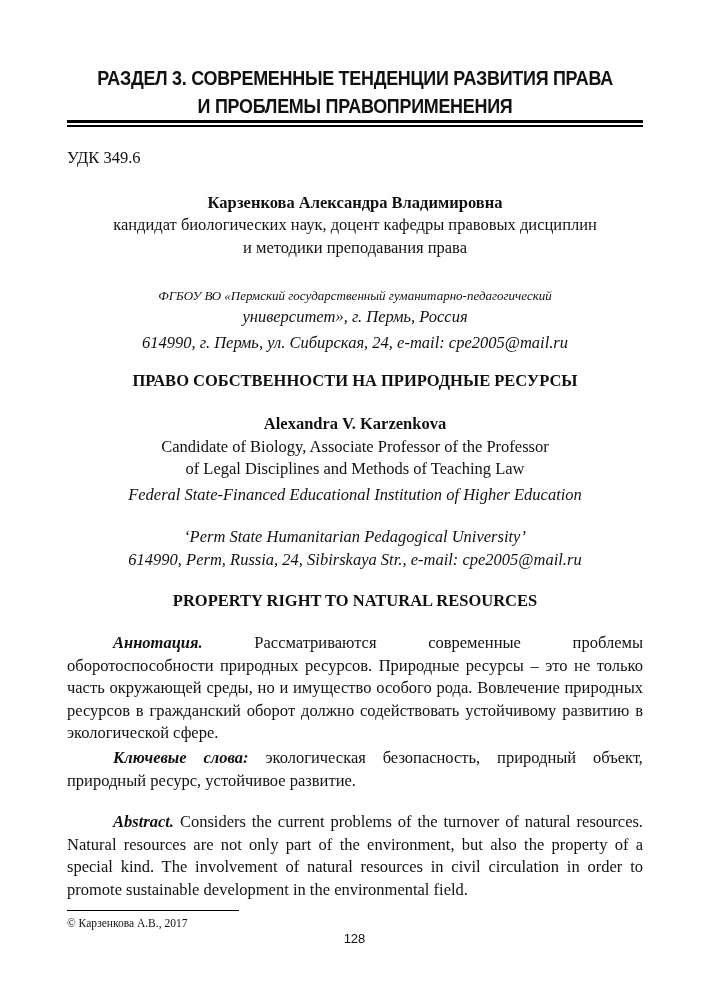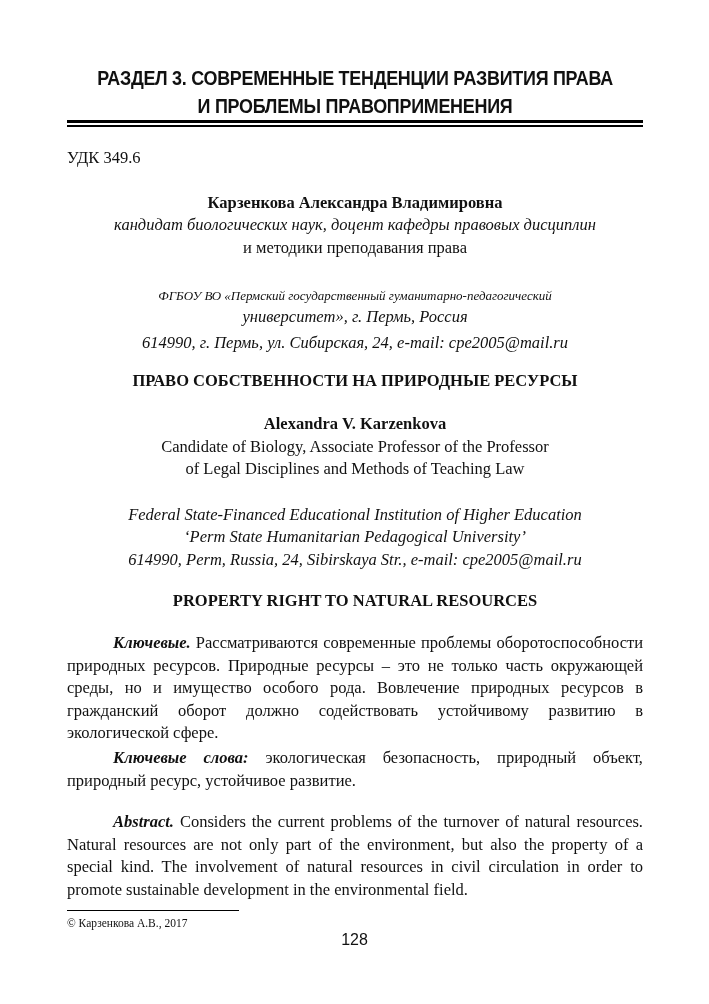--- a/index.html
+++ b/index.html
@@ -11,52 +11,52 @@
     .section-title {
       top: 64px; font-family: "Liberation Sans", "DejaVu Sans", sans-serif;
       font-weight: bold; font-size: 19.5px; line-height: 28px; letter-spacing: -0.3px;
       transform: scaleX(0.92); transform-origin: center;
     }
     .rule-top { top: 120px; left: 67px; width: 576px; height: 3px; background: #000; }
     .rule-bottom { top: 125px; left: 67px; width: 576px; height: 1.5px; background: #000; }
 
     .udk { top: 148px; left: 67px; font-size: 16.5px; }
     .author-ru { top: 193px; font-size: 16.5px; font-weight: bold; }
-    .pos-ru-1 { top: 215px; font-size: 16.5px; font-style: italic; }
+    .pos-ru-1 { top: 215px; font-size: 16.5px; }
     .pos-ru-2 { top: 238px; font-size: 16.5px; }
 
     .aff-ru-1 { top: 288px; font-size: 13px; font-style: italic; }
     .aff-ru-2 { top: 307px; font-size: 16.5px; font-style: italic; }
     .aff-ru-3 { top: 333px; font-size: 16.5px; font-style: italic; }
 
     .title-ru { top: 371px; font-size: 16.5px; font-weight: bold; }
 
     .author-en { top: 414px; font-size: 16.5px; font-weight: bold; }
     .pos-en-1 { top: 437px; font-size: 16.5px; }
     .pos-en-2 { top: 459px; font-size: 16.5px; }
 
-    .aff-en-1 { top: 505px; font-size: 16.5px; font-style: italic; }
+    .aff-en-1 { top: 485px; font-size: 16.5px; font-style: italic; }
     .aff-en-2 { top: 527px; font-size: 16.5px; font-style: italic; }
     .aff-en-3 { top: 550px; font-size: 16.5px; font-style: italic; }
 
     .title-en { top: 591px; font-size: 16.5px; font-weight: bold; }
 
     .para {
       left: 67px; width: 576px; font-size: 16.5px; line-height: 22.6px;
       text-align: justify; text-align-last: left;
     }
     .para .indent { display: inline-block; width: 46px; }
     .para .lead { font-weight: bold; font-style: italic; }
     .annot { top: 632px; }
     .keywords { top: 747px; }
     .abstract { top: 811px; }
 
     .footnote-rule { top: 910px; left: 67px; width: 172px; height: 1px; background: #000; }
     .footnote { top: 917px; left: 67px; font-size: 11.5px; }
-    .page-num { top: 931px; left: 0; width: 709px; text-align: center; font-size: 16px;
+    .page-num { top: 931px; left: 0; width: 709px; text-align: center; font-size: 13px;
       font-family: "Liberation Sans", "DejaVu Sans", sans-serif; }
   </style>
 </head>
 <body>
 
 <div class="abs center section-title">
   <div>РАЗДЕЛ 3. СОВРЕМЕННЫЕ ТЕНДЕНЦИИ РАЗВИТИЯ ПРАВА</div>
   <div>И ПРОБЛЕМЫ ПРАВОПРИМЕНЕНИЯ</div>
 </div>
 <div class="abs rule-top"></div>
@@ -78,21 +78,21 @@
 <div class="abs serif center pos-en-1">Candidate of Biology, Associate Professor of the Professor</div>
 <div class="abs serif center pos-en-2">of Legal Disciplines and Methods of Teaching Law</div>
 
 <div class="abs serif center aff-en-1">Federal State-Financed Educational Institution of Higher Education</div>
 <div class="abs serif center aff-en-2">‘Perm State Humanitarian Pedagogical University’</div>
 <div class="abs serif center aff-en-3">614990, Perm, Russia, 24, Sibirskaya Str., e-mail: cpe2005@mail.ru</div>
 
 <div class="abs serif center title-en">PROPERTY RIGHT TO NATURAL RESOURCES</div>
 
 <div class="abs serif para annot">
-  <span class="indent"></span><span class="lead">Ключевые.</span>
+  <span class="indent"></span><span class="lead">Аннотация.</span>
   <span>Рассматриваются современные проблемы оборотоспособности природных ресурсов. Природные ресурсы – это не только часть окружающей среды, но и имущество особого рода. Вовлечение природных ресурсов в гражданский оборот должно содействовать устойчивому развитию в экологической сфере.</span>
 </div>
 
 <div class="abs serif para keywords">
   <span class="indent"></span><span class="lead">Ключевые слова:</span>
   <span>экологическая безопасность, природный объект, природный ресурс, устойчивое развитие.</span>
 </div>
 
 <div class="abs serif para abstract">
   <span class="indent"></span><span class="lead">Abstract.</span>

